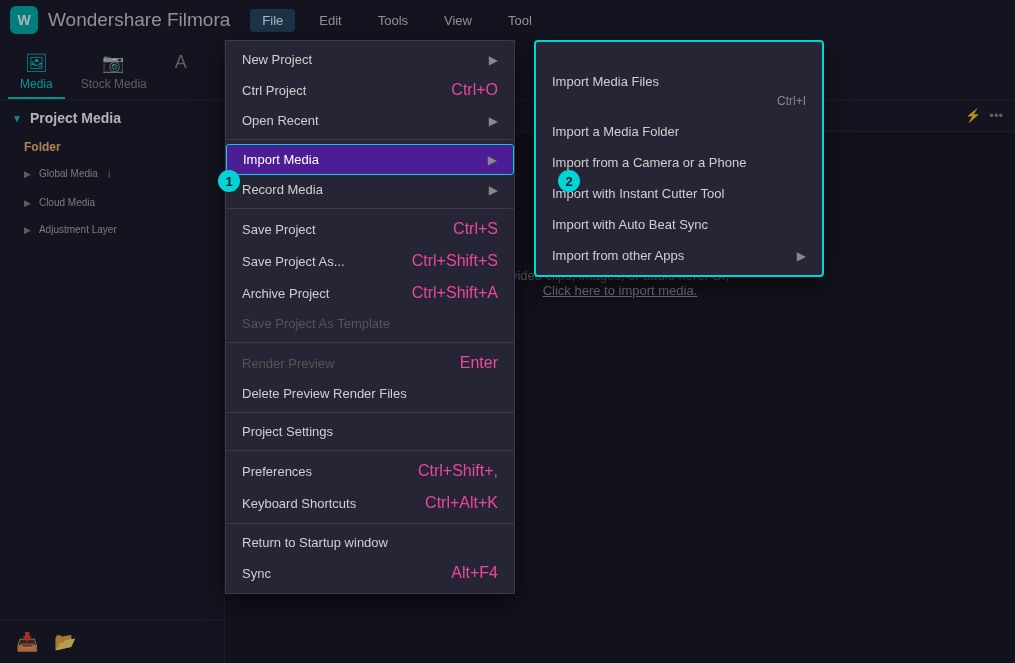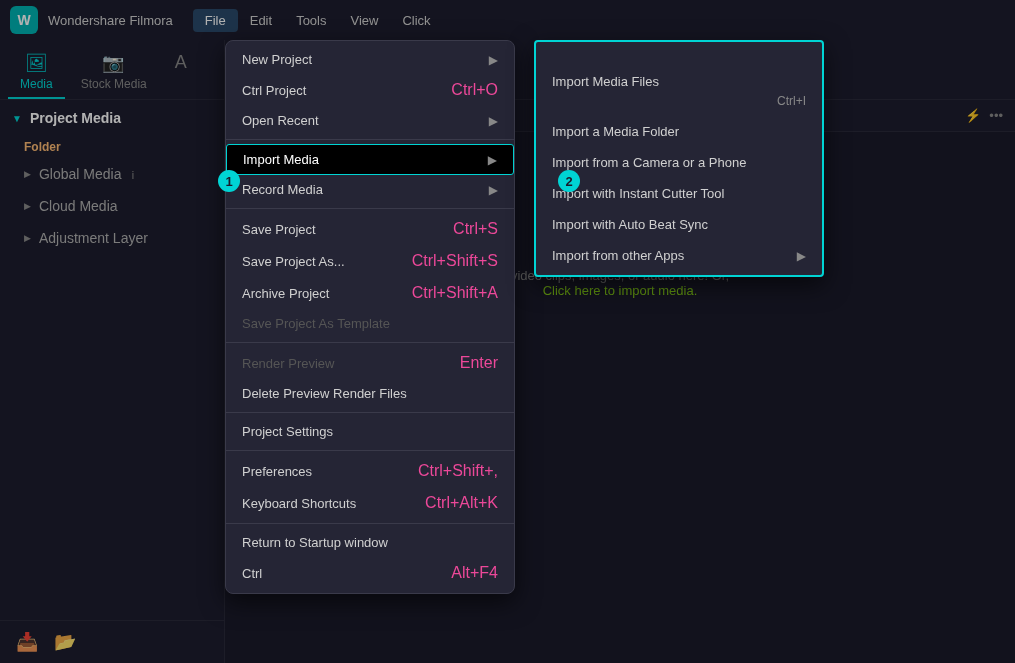--- a/index.html
+++ b/index.html
@@ -30,26 +30,26 @@
       border-radius: 6px;
       display: flex;
       align-items: center;
       justify-content: center;
       color: white;
       font-weight: bold;
       font-size: 14px;
     }
     .app-title {
       color: #d0d0d0;
-      font-size: 13px;
+      font-size: 19px;
       margin-right: 10px;
     }
     .menu-bar {
       display: flex;
-      gap: 0;
+      gap: 12px;
     }
     .menu-item {
       padding: 4px 12px;
       border-radius: 4px;
       cursor: pointer;
       color: #d0d0d0;
       font-size: 13px;
     }
     .menu-item.active { background: #2a4a6a; color: white; }
 
@@ -121,21 +121,21 @@
       align-items: center;
       padding: 8px 16px 8px 24px;
       cursor: pointer;
       color: #b0b0b0;
       gap: 8px;
     }
     .sidebar-item .si-arrow {
       font-size: 9px;
       color: #888;
     }
-    .sidebar-item .si-label { font-size: 14px; }
+    .sidebar-item .si-label { font-size: 10px; }
     .sidebar-item .si-info {
       font-size: 11px;
       color: #888;
       margin-left: 2px;
     }
 
     
     .sidebar-bottom {
       margin-top: auto;
       display: flex;
@@ -223,57 +223,58 @@
       justify-content: center;
       font-size: 32px;
       color: white;
     }
     .import-text {
       color: #888;
       font-size: 13px;
       text-align: center;
     }
     .import-link {
-      color: #84cc16;
+      color: #a3a3a3;
+      text-decoration: underline;
       cursor: pointer;
     }
 
     
     .overlay {
       position: absolute;
       top: 0; left: 0; right: 0; bottom: 0;
       background: rgba(0,0,0,0.3);
       z-index: 5;
     }
 
     
     .file-dropdown {
       position: absolute;
       top: 40px;
       left: 225px;
       width: 290px;
       background: #252535;
       border: 1px solid #3a3a4a;
-      border-radius: 8px;
+      border-radius: 0;
       z-index: 10;
       box-shadow: 0 8px 24px rgba(0,0,0,0.6);
       padding: 4px 0;
     }
     .dd-item {
       display: flex;
       align-items: center;
       justify-content: space-between;
       padding: 7px 16px;
       cursor: pointer;
       color: #d0d0d0;
       font-size: 13px;
       position: relative;
     }
     .dd-item.highlighted {
-      background: #000000;
+      background: #4c1d95;
       border: 1.5px solid #00d4d4;
       border-radius: 3px;
       color: white;
     }
     .dd-item.disabled { color: #555; cursor: default; }
     .dd-shortcut {
       color: #ec4899;
       font-size: 16px;
     }
     .dd-arrow {
@@ -344,21 +345,21 @@
 <body>
 
 <div class="title-bar">
   <div class="app-logo">W</div>
   <span class="app-title">Wondershare Filmora</span>
   <div class="menu-bar">
     <div class="menu-item active">File</div>
     <div class="menu-item">Edit</div>
     <div class="menu-item">Tools</div>
     <div class="menu-item">View</div>
-    <div class="menu-item">Click</div>
+    <div class="menu-item">Tool</div>
   </div>
 </div>
 
 <div class="main-layout">
 
   <div class="sidebar">
     <div class="tab-bar">
       <div class="tab active">
         <span class="tab-icon">🖼</span>
         <span>Media</span>
@@ -489,21 +490,21 @@
   </div>
   <div class="dd-item">
     <span>Keyboard Shortcuts</span>
     <span class="dd-shortcut">Ctrl+Alt+K</span>
   </div>
   <div class="dd-separator"></div>
   <div class="dd-item">
     <span>Return to Startup window</span>
   </div>
   <div class="dd-item">
-    <span>Ctrl</span>
+    <span>Sync</span>
     <span class="dd-shortcut">Alt+F4</span>
   </div>
 </div>
 
 <div class="submenu">
   <div class="sm-item">
     <span>Import Media Files</span>
     <span class="sm-shortcut">Ctrl+I</span>
   </div>
   <div class="sm-item">

